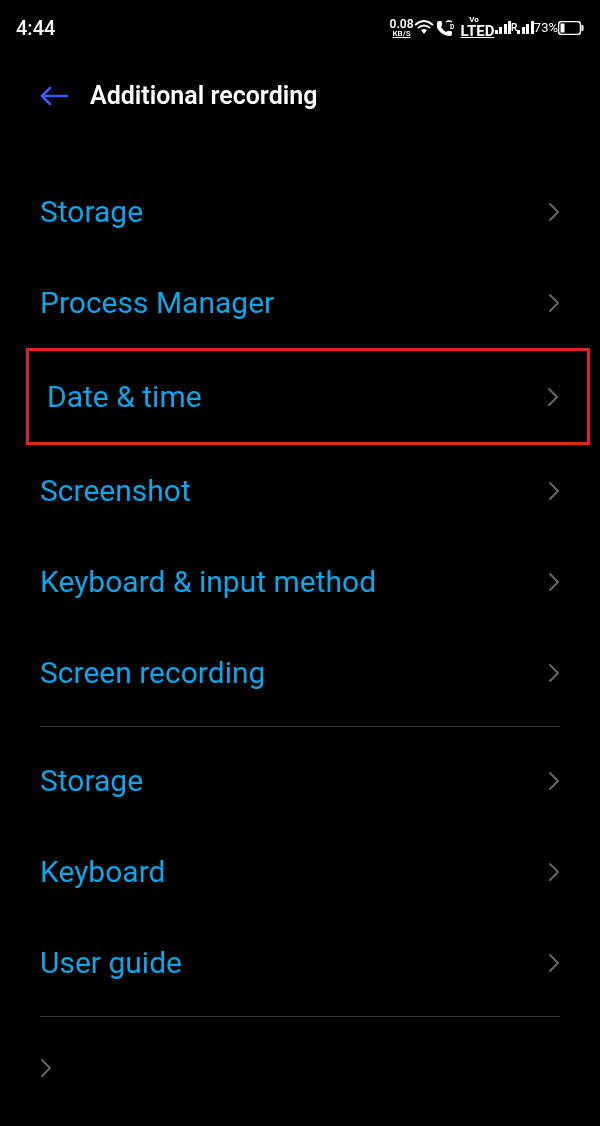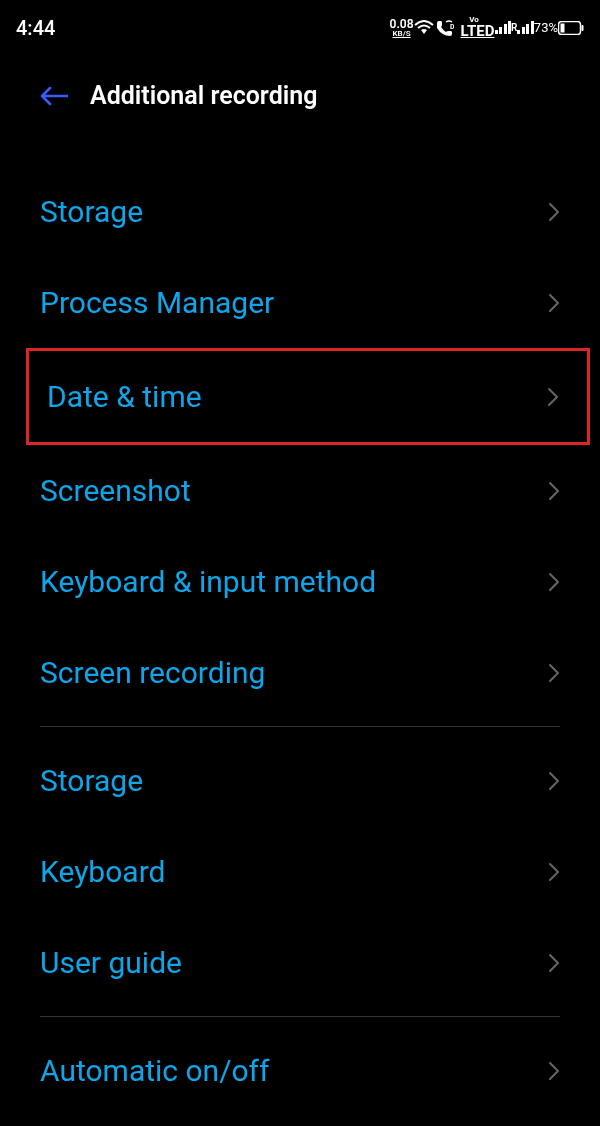--- a/index.html
+++ b/index.html
@@ -239,19 +239,18 @@
   <div class="settings-item">
     <span class="settings-item-label">User guide</span>
     <svg class="chevron" width="12" height="20" viewBox="0 0 12 20" fill="none">
       <path d="M2 2 L10 10 L2 18" stroke="currentColor" stroke-width="2" stroke-linecap="round" stroke-linejoin="round"></path>
     </svg>
   </div>
 
   <div class="divider"></div>
 
   <div class="settings-item">
-    <span class="settings-item-label">Automatic on/off</span>
     <svg class="chevron" width="12" height="20" viewBox="0 0 12 20" fill="none">
       <path d="M2 2 L10 10 L2 18" stroke="currentColor" stroke-width="2" stroke-linecap="round" stroke-linejoin="round"></path>
     </svg>
   </div>
 
 </div>
 
 </body></html>

